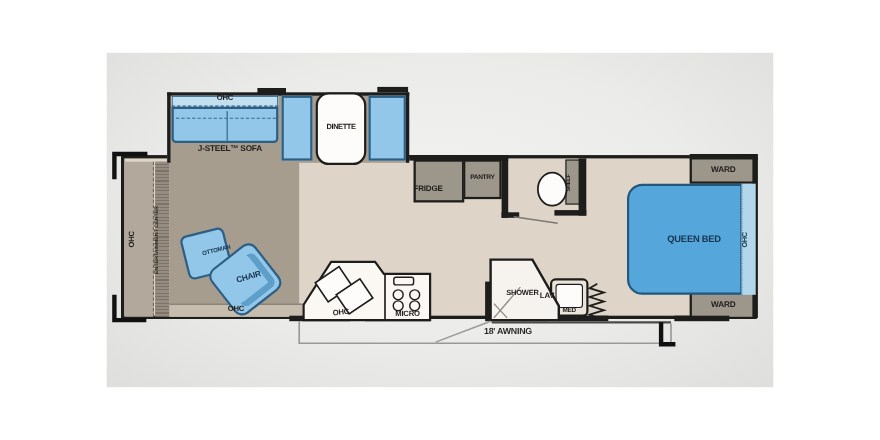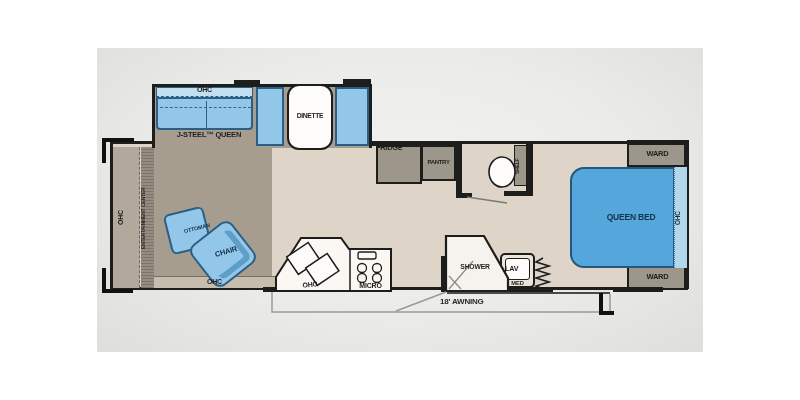--- a/index.html
+++ b/index.html
@@ -164,34 +164,34 @@
     </g>
 
     <g fill="none" stroke="#111" stroke-width="4">
       <path d="M104,163 L104,140 L134,140"></path>
       <path d="M104,268 L104,291 L133,291"></path>
       <path d="M601,293 L601,313 L614,313"></path>
     </g>
   </svg>
 
   <div class="abs lbl" style="left:156px;top:86px;width:97px;text-align:center;font-size:7px;">OHC</div>
-  <div class="abs lbl" style="left:153px;top:131px;width:112px;text-align:center;font-size:7.5px;">J-STEEL™ QUEEN</div>
+  <div class="abs lbl" style="left:153px;top:131px;width:112px;text-align:center;font-size:7.5px;">J-STEEL™ SOFA</div>
   <div class="abs lbl" style="left:287px;top:113px;width:46px;text-align:center;font-size:6.8px;letter-spacing:-0.4px;">DINETTE</div>
-  <div class="abs lbl" style="left:376px;top:144px;width:22px;text-align:center;font-size:7.3px;">FRIDGE</div>
+  <div class="abs lbl" style="left:376px;top:168px;width:22px;text-align:center;font-size:7.3px;">FRIDGE</div>
   <div class="abs lbl" style="left:421px;top:159px;width:35px;text-align:center;font-size:6px;letter-spacing:-0.3px;">PANTRY</div>
   <div class="abs lbl vtext" style="left:515px;top:148px;width:12px;height:36px;font-size:5px;">SHELF</div>
   <div class="abs lbl" style="left:627px;top:150px;width:61px;text-align:center;font-size:7.5px;">WARD</div>
   <div class="abs lbl" style="left:627px;top:273px;width:61px;text-align:center;font-size:7.5px;">WARD</div>
   <div class="abs lbl" style="left:570px;top:213px;width:122px;text-align:center;font-size:8.5px;color:#14334e;">QUEEN BED</div>
   <div class="abs lbl vtext" style="left:675px;top:200px;width:11px;height:36px;font-size:6.5px;color:#14334e;">OHC</div>
   <div class="abs lbl vtext" style="left:117px;top:195px;width:18px;height:46px;font-size:7px;">OHC</div>
   <div class="abs lbl vtext" style="left:142px;top:160px;width:11px;height:116px;font-size:4.8px;letter-spacing:0;color:#2c2a26;">ENTERTAINMENT CENTER</div>
   <div class="abs lbl" style="left:166px;top:226px;width:62px;text-align:center;font-size:5.5px;transform:rotate(-14deg);color:#14334e;">OTTOMAN</div>
   <div class="abs lbl" style="left:199px;top:248px;width:54px;text-align:center;font-size:7.5px;transform:rotate(-16deg);color:#14334e;">CHAIR</div>
   <div class="abs lbl" style="left:154px;top:278px;width:121px;text-align:center;font-size:7px;">OHC</div>
   <div class="abs lbl" style="left:290px;top:281px;width:40px;text-align:center;font-size:7px;transform:rotate(-6deg);">OHC</div>
   <div class="abs lbl" style="left:350px;top:282px;width:41px;text-align:center;font-size:7px;">MICRO</div>
   <div class="abs lbl" style="left:448px;top:264px;width:54px;text-align:center;font-size:6.8px;">SHOWER</div>
-  <div class="abs lbl" style="left:505px;top:265px;width:25px;text-align:left;font-size:7.2px;">LAV</div>
+  <div class="abs lbl" style="left:479px;top:265px;width:25px;text-align:right;font-size:7.2px;">LAV</div>
   <div class="abs lbl" style="left:503px;top:281px;width:29px;text-align:center;font-size:5.8px;">MED</div>
   <div class="abs lbl" style="left:440px;top:298px;width:120px;font-size:8px;color:#2a2a28;">18' AWNING</div>
 
 </div>
 
 </body></html>

